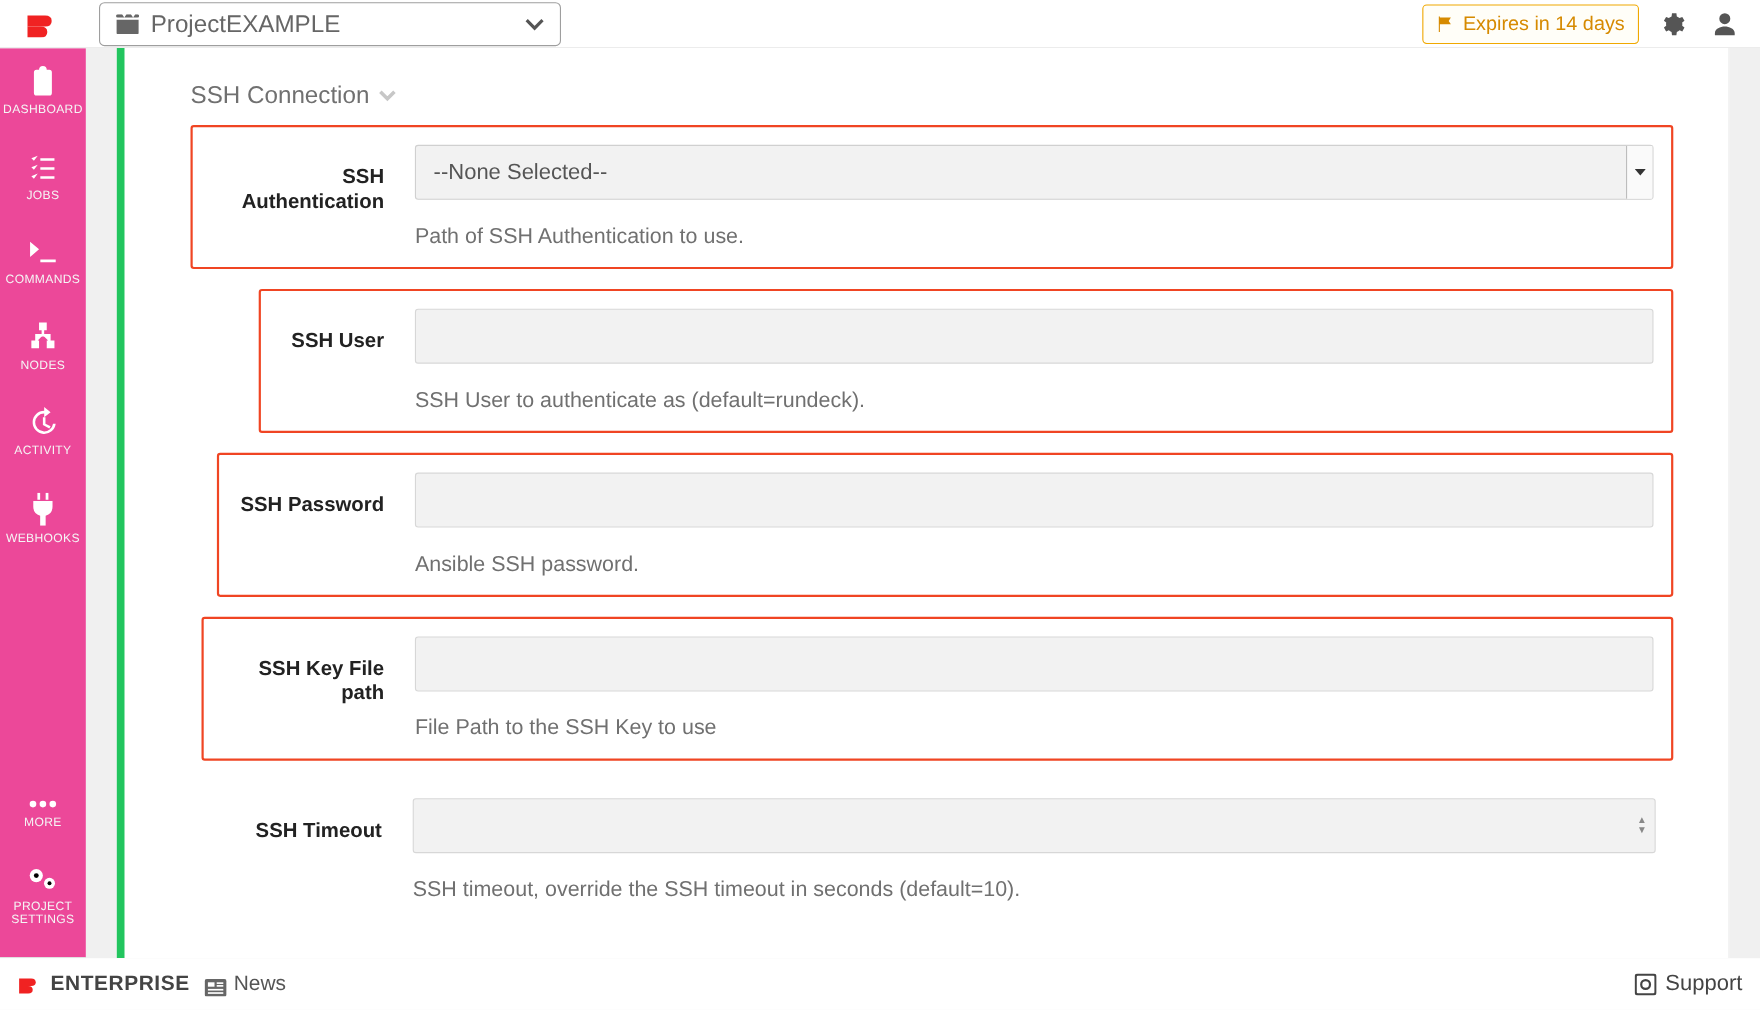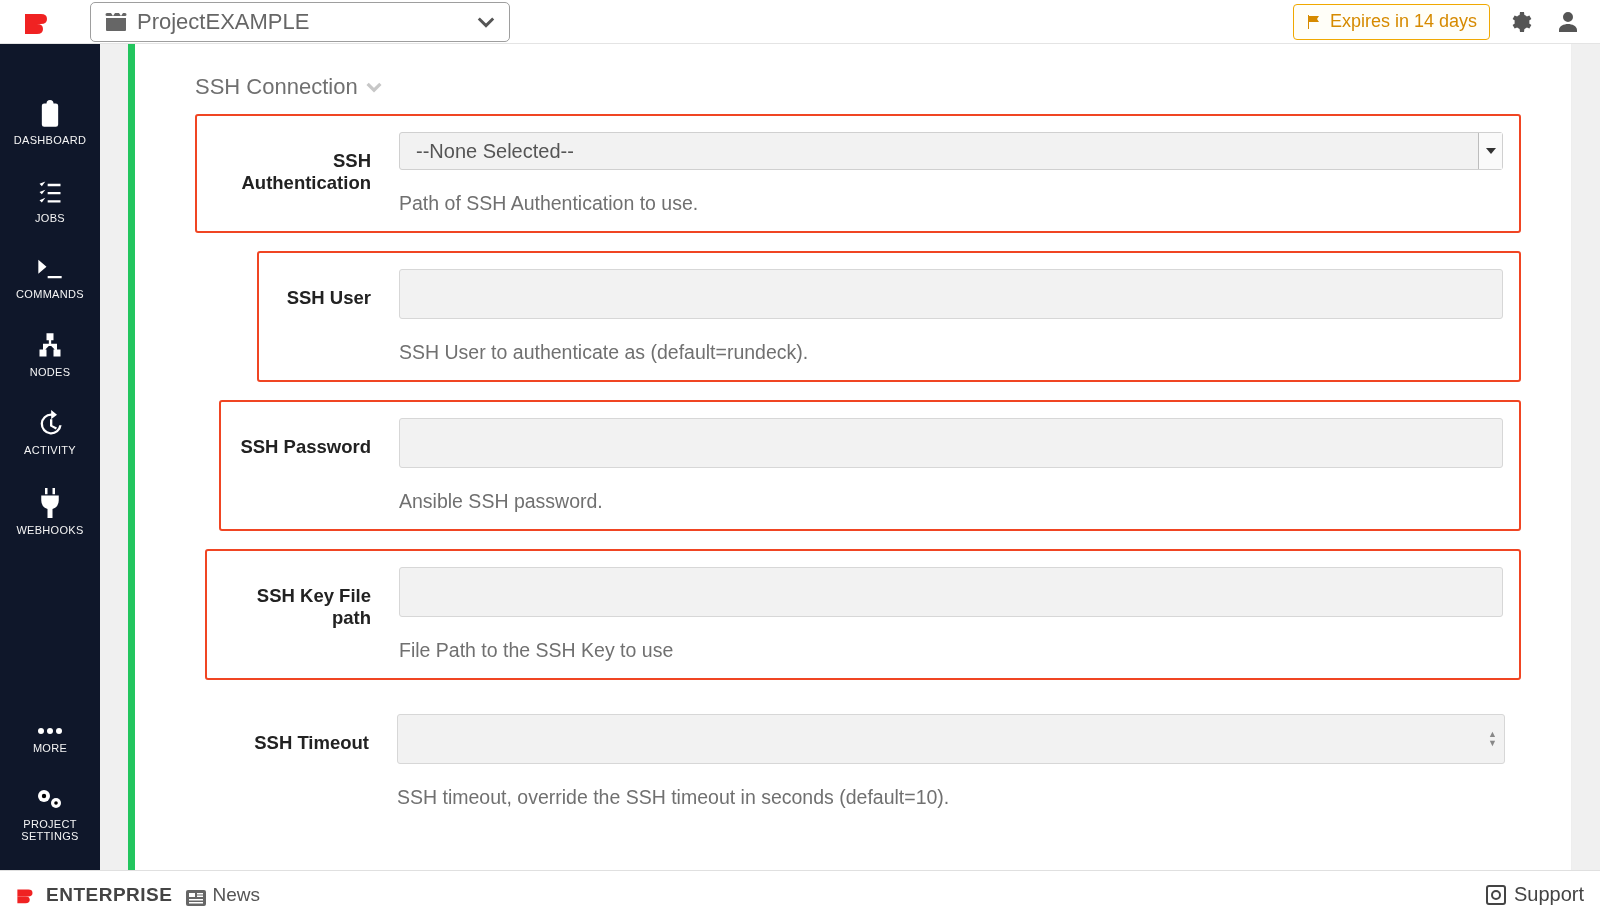--- a/index.html
+++ b/index.html
@@ -21,38 +21,38 @@
   .expires {
     height:36px; border:1px solid #f0a800; color:#d68a00; border-radius:4px;
     display:flex; align-items:center; padding:0 12px; gap:8px; font-size:18px; background:#fffef8;
   }
   .topbar .cog, .topbar .user { color:#555; font-size:22px; padding:6px; cursor:pointer; }
 
   
   .body { flex:1; display:flex; min-height:0; }
 
   
-  .sidebar { width:100px; background:#0f172a; display:flex; flex-direction:column; align-items:center; flex:0 0 auto; padding-top:40px; }
+  .sidebar { width:78px; background:#ec4899; display:flex; flex-direction:column; align-items:center; flex:0 0 auto; }
   .sidebar .nav-item { color:#f5f5f5; display:flex; flex-direction:column; align-items:center; gap:6px; padding:16px 4px; text-decoration:none; cursor:pointer; width:100%;}
   .sidebar .nav-item .ico { font-size:24px; line-height:1; }
   .sidebar .nav-item .lbl { font-size:11px; letter-spacing:0.3px; text-align:center; }
   .sidebar .spacer { flex:1; }
 
   
   .scroll { flex:1; overflow:auto; background:#f0f0f0; }
   .content-wrap { background:#fff; margin:0 28px; min-height:100%; padding:10px 50px 40px 60px; border-left:7px solid #22c55e; border-right:1px solid #eee; }
   .section-title { font-size:22px; color:#707070; margin:20px 0 14px 0; display:flex; align-items:center; gap:8px;}
   .section-title .chev { color:#c7c7c7; }
 
   .field { display:flex; align-items:flex-start; padding:16px; gap:28px; border-radius:3px; margin-bottom:18px;}
   .field.hl { border:2px solid #f04523; }
   .field .label { width:158px; text-align:right; font-size:18.5px; font-weight:700; color:#222; padding-top:18px; }
   .field .ctrls { flex:1; }
   .selectish {
-    position:relative; height:38px; background:#f2f2f2; border:1px solid #d0d0d0; border-radius:3px;
+    position:relative; height:50px; background:#f2f2f2; border:1px solid #d0d0d0; border-radius:3px;
     display:flex; align-items:center; padding:0 16px; font-size:20px; color:#555;
   }
   .selectish .caret-box {
     position:absolute; right:0; top:0; height:100%; width:24px; background:#fafafa;
     border-left:1px solid #bdbdbd; display:flex; align-items:center; justify-content:center; color:#333;
   }
   .txt-input {
     width:100%; height:50px; background:#f2f2f2; border:1px solid #d7d7d7; border-radius:3px; padding:0 14px; font-size:18px;
   }
   .number-input { position:relative; }

